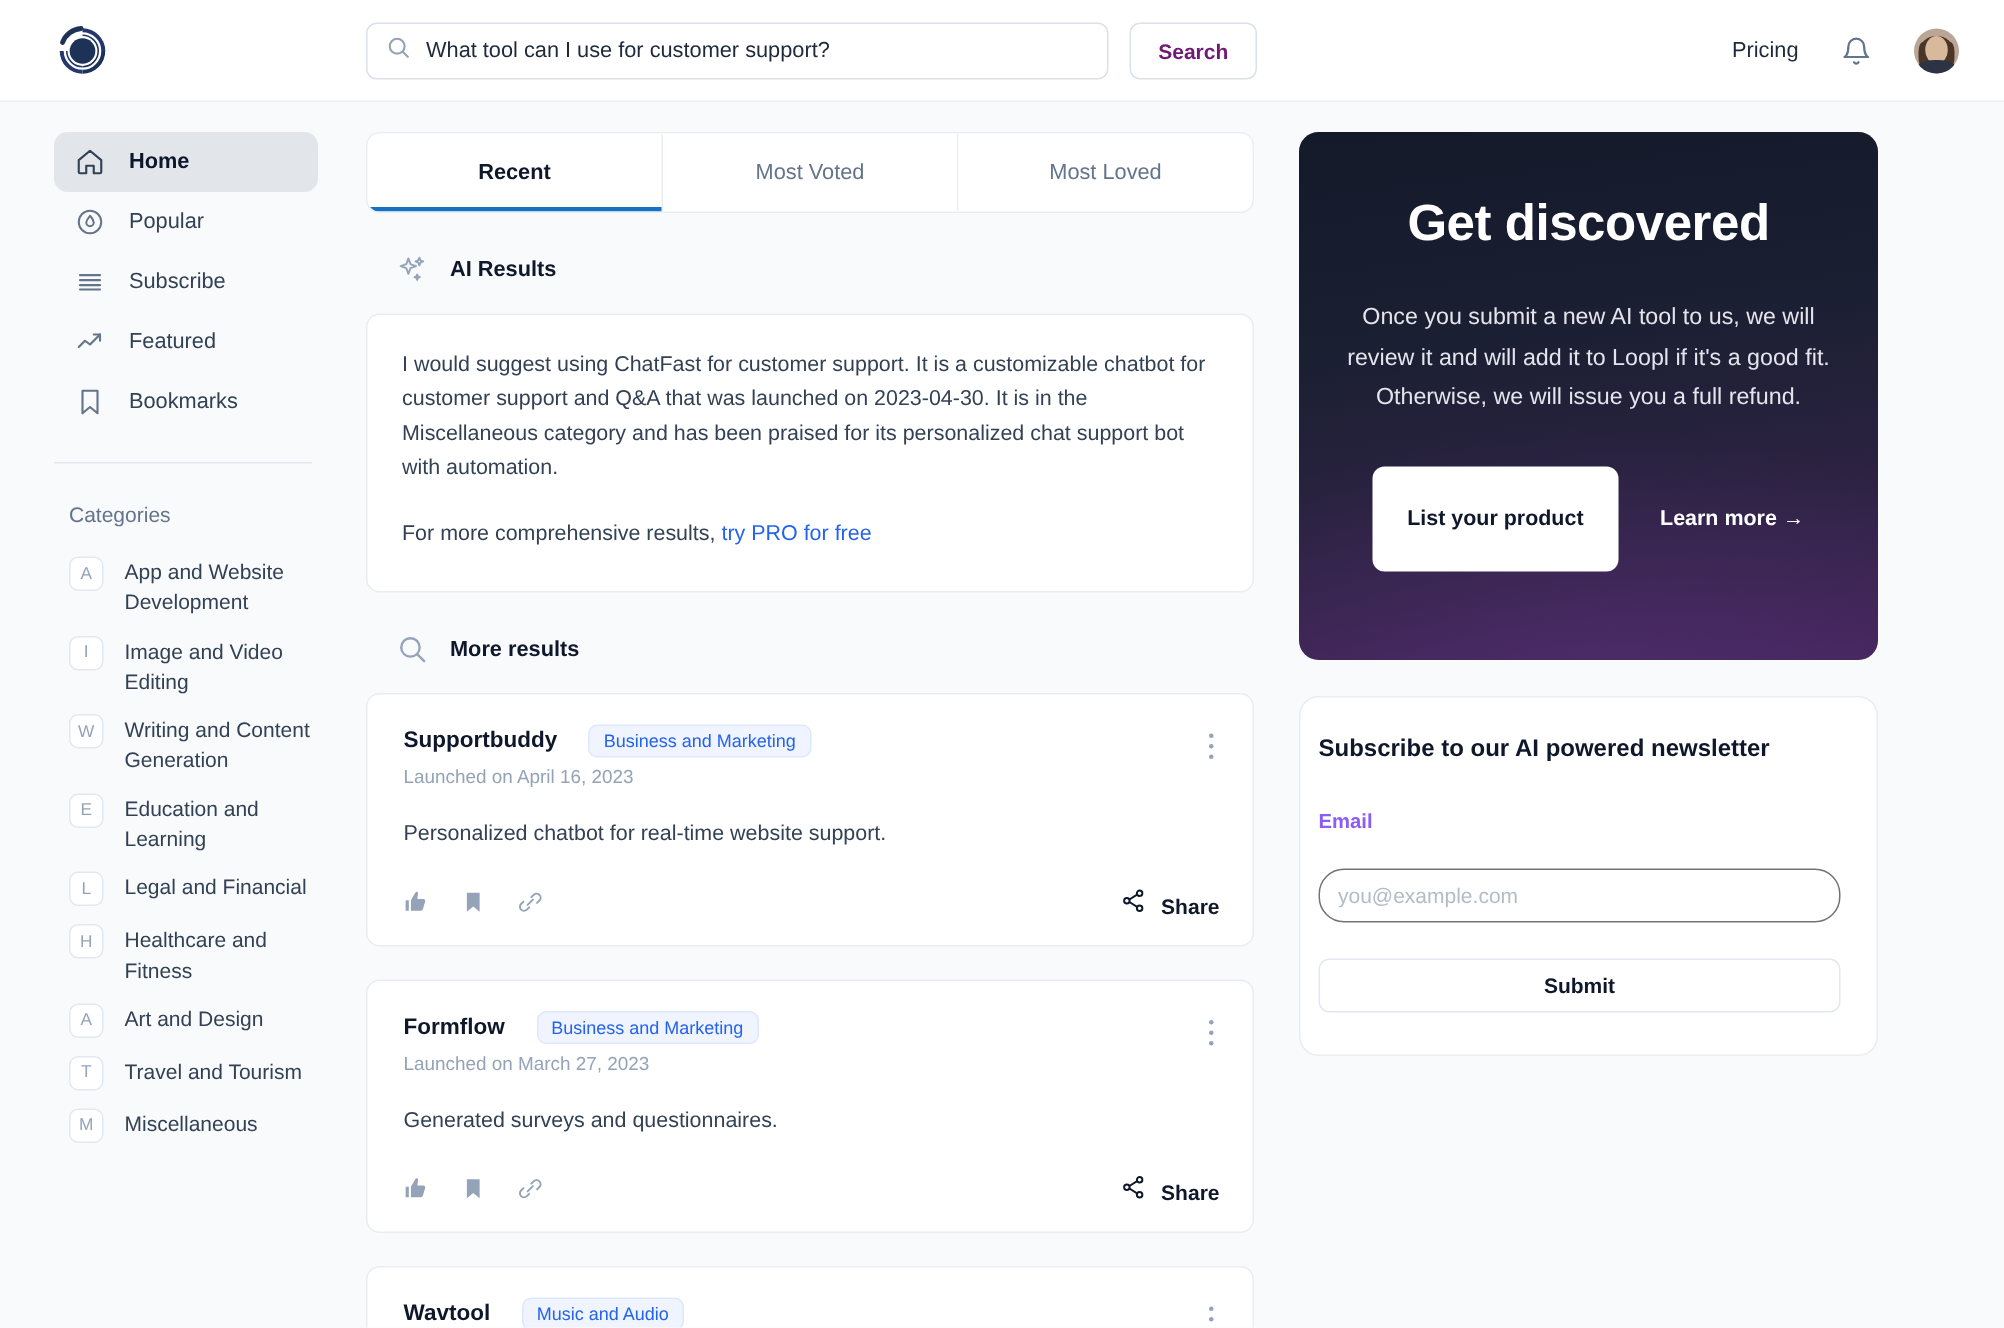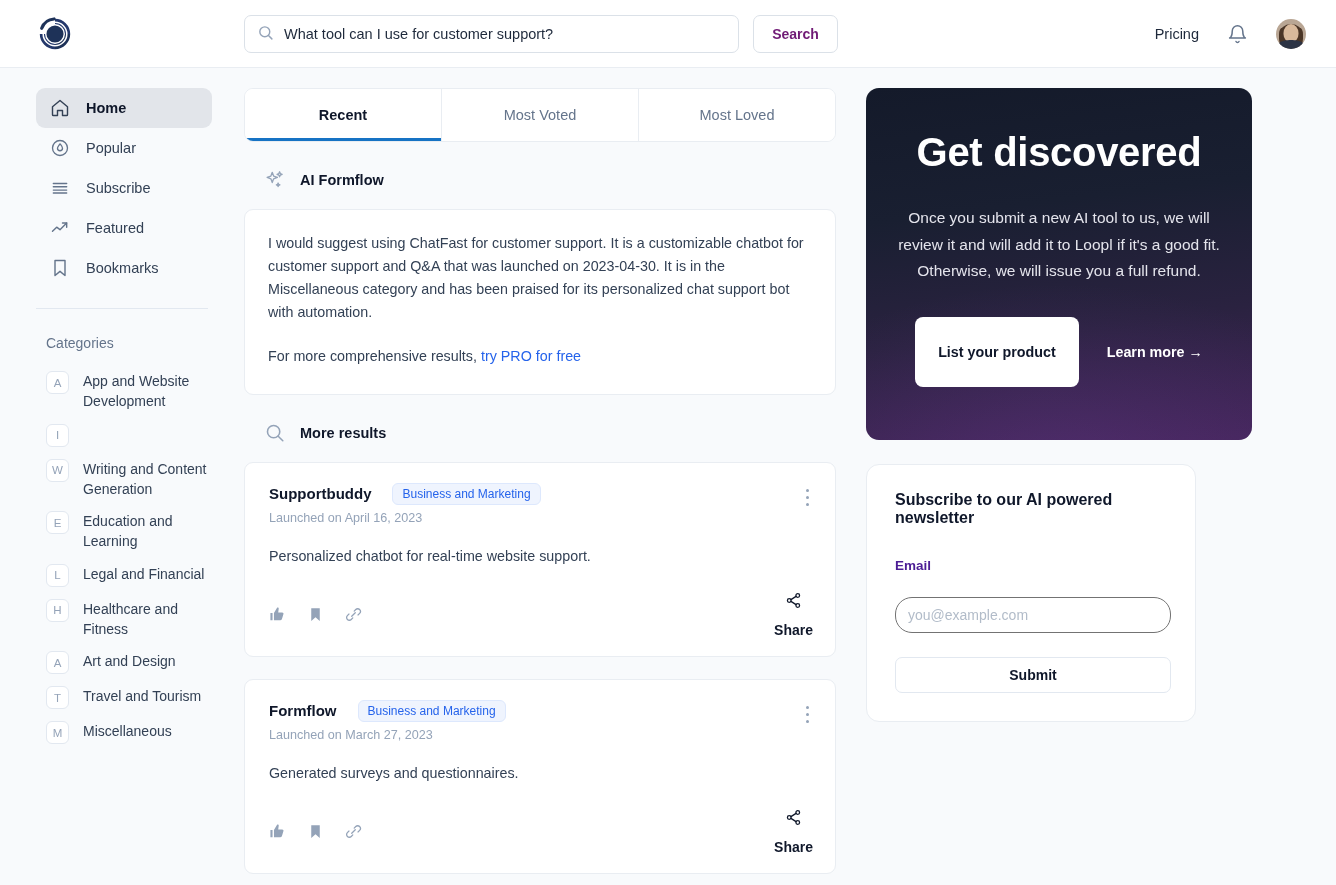--- a/index.html
+++ b/index.html
@@ -159,22 +159,22 @@
   }
   .rc-date { font-size: 12.6px; color: #94a3b8; margin-top: 6px; }
   .rc-desc { font-size: 14.3px; color: #334155; margin-top: 23px; }
   .rc-actions {
     display: flex; align-items: center; justify-content: space-between;
     margin-top: 28px;
   }
   .rc-left-actions { display: flex; align-items: center; gap: 21px; }
   .act-icon { width: 17px; height: 17px; color: #94a3b8; cursor: pointer; }
   .share-btn {
-    display: flex; align-items: center; gap: 10px; cursor: pointer;
-    font-size: 14px; font-weight: bold; color: #0f172a; flex-direction: column;
+    display: flex; align-items: flex-end; gap: 10px; cursor: pointer;
+    font-size: 14px; font-weight: bold; color: #0f172a;
   }
   .share-btn svg { width: 17px; height: 17px; color: #0f172a; }
   .kebab {
     position: absolute; right: 22px; top: 22px;
     display: flex; flex-direction: column; gap: 3.5px;
     align-items: center; cursor: pointer; padding: 4px;
   }
   .kebab span { width: 3.5px; height: 3.5px; border-radius: 50%; background: #94a3b8; }
 
   
@@ -184,21 +184,21 @@
     background: linear-gradient(173deg, #141a2a 0%, #191f31 34%, #2a2240 66%, #43255a 100%);
     display: flex; flex-direction: column; align-items: center;
     padding: 42px 30px 0 30px; position: relative; overflow: hidden;
   }
   .promo::before {
     content: ""; position: absolute; left: -40%; bottom: -62%;
     width: 180%; height: 110%; border-radius: 50%;
     background: radial-gradient(ellipse at center, rgba(110,60,150,0.30) 0%, rgba(110,60,150,0) 66%);
   }
   .promo-title {
-    font-size: 40px; font-weight: bold; color: #fff;
+    font-size: 34px; font-weight: bold; color: #fff;
     position: relative; z-index: 2; letter-spacing: -0.3px;
   }
   .promo-body {
     font-size: 15.5px; line-height: 1.72; color: #e4e4ec;
     text-align: center; margin-top: 30px; position: relative; z-index: 2;
   }
   .promo-actions {
     display: flex; align-items: center; gap: 28px;
     margin-top: 32px; position: relative; z-index: 2;
   }
@@ -206,26 +206,26 @@
     background: #fff; color: #0f172a; font-weight: bold; font-size: 14.3px;
     border: none; border-radius: 8px; padding: 27px 23px; cursor: pointer;
     font-family: "Liberation Sans", sans-serif;
   }
   .promo-secondary {
     color: #fff; font-weight: bold; font-size: 14.3px; cursor: pointer;
     text-decoration: none;
   }
 
   .newsletter {
-    width: 330px; background: #fff;
+    width: 386px; background: #fff;
     border: 1px solid #e9edf2; border-radius: 13px;
-    margin-top: 24px; padding: 26px 24px 28px 28px;
+    margin-top: 24px; padding: 26px 24px 28px 12px;
   }
   .nl-title { font-size: 16px; font-weight: bold; color: #0f172a; }
-  .nl-label { font-size: 13.5px; font-weight: bold; color: #4c1d95; margin-top: 31px; }
+  .nl-label { font-size: 13.5px; font-weight: bold; color: #8b5cf6; margin-top: 31px; }
   .nl-input {
     width: 100%; height: 36px; margin-top: 24px;
     border: 1px solid #737373; border-radius: 17px;
     padding: 0 12px; font-size: 14px; outline: none;
     font-family: "Liberation Sans", sans-serif; color: #1e293b;
   }
   .nl-input::placeholder { color: #b2bcc9; }
   .nl-submit {
     width: 100%; height: 36px; margin-top: 24px;
     border: 1px solid #e2e8f0; border-radius: 7px;
@@ -338,20 +338,21 @@
     <div class="divider"></div>
 
     <div class="cat-title">Categories</div>
 
     <div class="cat-item">
       <span class="cat-badge">A</span>
       <span class="cat-label">App and Website Development</span>
     </div>
     <div class="cat-item">
       <span class="cat-badge">I</span>
+      <span class="cat-label">Image and Video Editing</span>
     </div>
     <div class="cat-item">
       <span class="cat-badge">W</span>
       <span class="cat-label">Writing and Content Generation</span>
     </div>
     <div class="cat-item">
       <span class="cat-badge">E</span>
       <span class="cat-label">Education and Learning</span>
     </div>
     <div class="cat-item">
@@ -385,21 +386,21 @@
     </div>
 
     <div class="section-head">
       <span class="sh-icon">
         <svg viewBox="0 0 24 24" fill="none" stroke="#94a3b8" stroke-width="1.4" stroke-linejoin="round">
           <path d="M9 3.6l1.5 4.1 4.1 1.5-4.1 1.5L9 14.8l-1.5-4.1L3.4 9.2l4.1-1.5z"></path>
           <path d="M17 3l.8 2 2 .8-2 .8-.8 2-.8-2-2-.8 2-.8z"></path>
           <path d="M15.4 15.3l.55 1.4 1.4.55-1.4.55-.55 1.4-.55-1.4-1.4-.55 1.4-.55z"></path>
         </svg>
       </span>
-      <span class="sh-label">AI Formflow</span>
+      <span class="sh-label">AI Results</span>
     </div>
 
     <div class="ai-card">
       <p>I would suggest using ChatFast for customer support. It is a customizable chatbot for customer support and Q&amp;A that was launched on 2023-04-30. It is in the Miscellaneous category and has been praised for its personalized chat support bot with automation.</p>
       <p class="second"><span>For more comprehensive results, </span><a>try PRO for free</a></p>
     </div>
 
     <div class="section-head">
       <span class="sh-icon">
         <svg viewBox="0 0 24 24" fill="none" stroke="#94a3b8" stroke-width="1.7" stroke-linecap="round">

